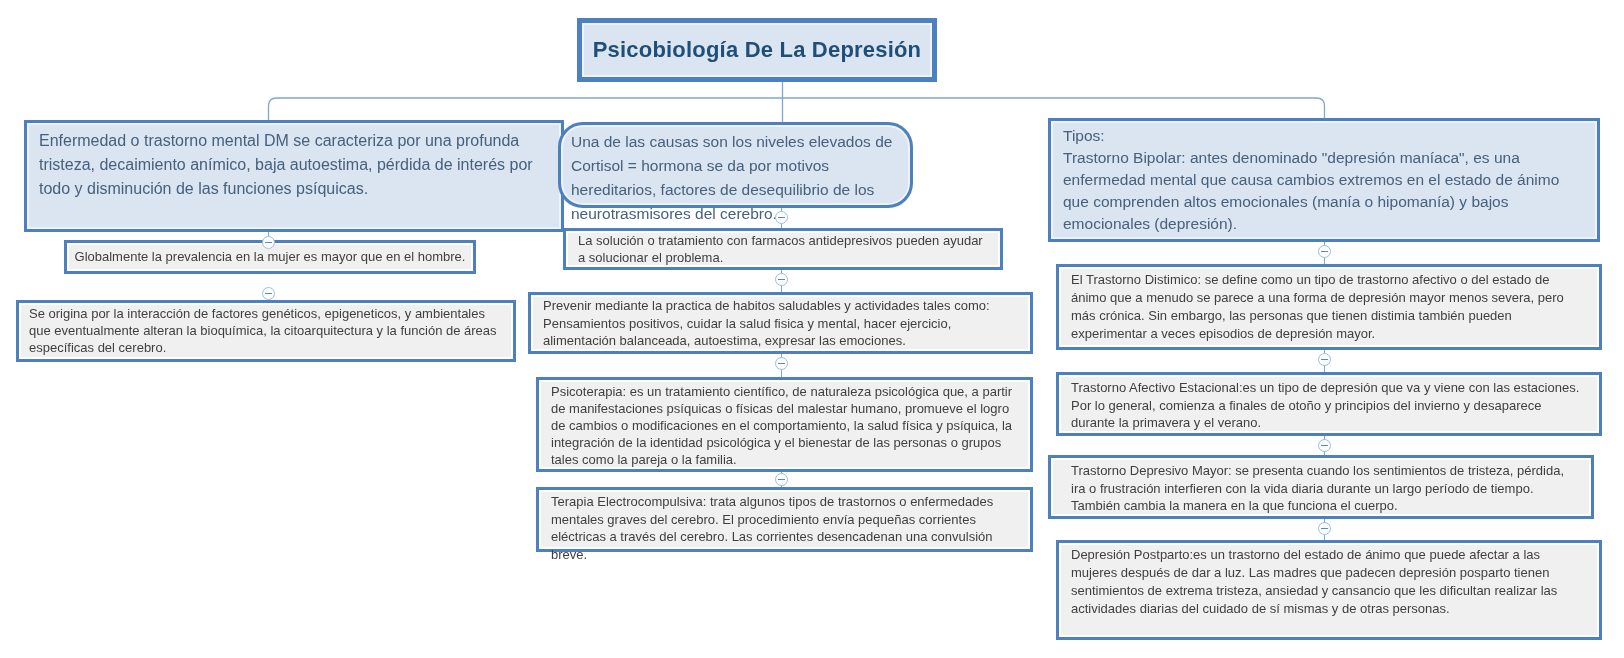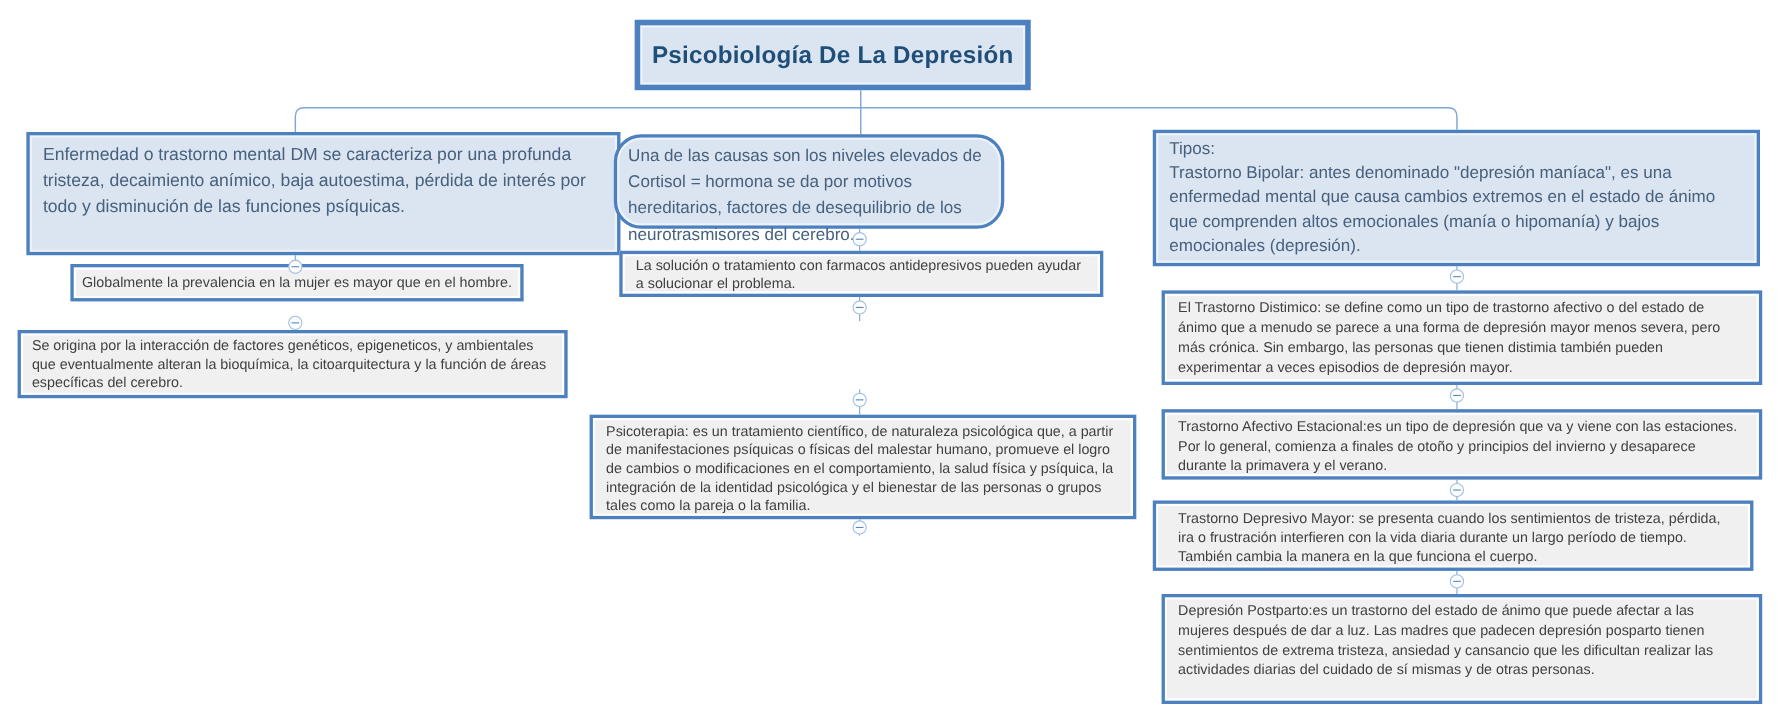--- a/index.html
+++ b/index.html
@@ -87,33 +87,35 @@
     <div class="minus"></div>
   </div>
 
   <div class="node node-child" style="left:563px;top:228px;width:440px;height:42px;padding:1px 12px;line-height:17px;display:flex;align-items:center;">La solución o tratamiento con  farmacos antidepresivos pueden ayudar a solucionar el problema.</div>
 
   <div class="vline" style="left:781px;top:270px;height:22px;"></div>
   <div class="collapse" style="left:775px;top:273px;">
     <div class="minus"></div>
   </div>
 
+  <div class="node node-child" style="left:528px;top:292px;width:505px;height:62px;padding:2px 12px;">Prevenir mediante la practica de habitos saludables y actividades tales como: Pensamientos positivos, cuidar la salud fisica y mental, hacer ejercicio, alimentación balanceada, autoestima, expresar las emociones.</div>
 
   <div class="vline" style="left:781px;top:354px;height:23px;"></div>
   <div class="collapse" style="left:775px;top:357px;">
     <div class="minus"></div>
   </div>
 
   <div class="node node-child" style="left:536px;top:377px;width:497px;height:95px;padding:3px 12px;line-height:17px;">Psicoterapia: es un tratamiento científico, de naturaleza psicológica que, a partir de manifestaciones psíquicas o físicas del malestar humano, promueve el logro de cambios o modificaciones en el comportamiento, la salud física y psíquica, la integración de la identidad psicológica y el bienestar de las personas o grupos tales como la pareja o la familia.</div>
 
   <div class="vline" style="left:781px;top:472px;height:15px;"></div>
   <div class="collapse" style="left:775px;top:473px;">
     <div class="minus"></div>
   </div>
 
+  <div class="node node-child" style="left:536px;top:487px;width:497px;height:65px;padding:3px 12px;">Terapia Electrocompulsiva: trata algunos tipos de trastornos o enfermedades mentales graves del cerebro. El procedimiento envía pequeñas corrientes eléctricas a través del cerebro. Las corrientes desencadenan una convulsión breve.</div>
 
   <div class="node node-main" style="left:1048px;top:118px;width:552px;height:124px;font-size:15.5px;line-height:22px;padding:4px 12px;">Tipos:
 Trastorno Bipolar: antes denominado "depresión maníaca", es una enfermedad mental que causa cambios extremos en el estado de ánimo que comprenden altos emocionales (manía o hipomanía) y bajos emocionales (depresión).</div>
 
   <div class="vline" style="left:1324px;top:242px;height:22px;"></div>
   <div class="collapse" style="left:1318px;top:245px;">
     <div class="minus"></div>
   </div>
 
   <div class="node node-child" style="left:1056px;top:264px;width:546px;height:86px;padding:4px 12px;line-height:18px;">El Trastorno Distimico: se define como un tipo de trastorno afectivo o del estado de ánimo que a menudo se parece a una forma de depresión mayor menos severa, pero más crónica. Sin embargo, las personas que tienen distimia también pueden experimentar a veces episodios de depresión mayor.</div>

